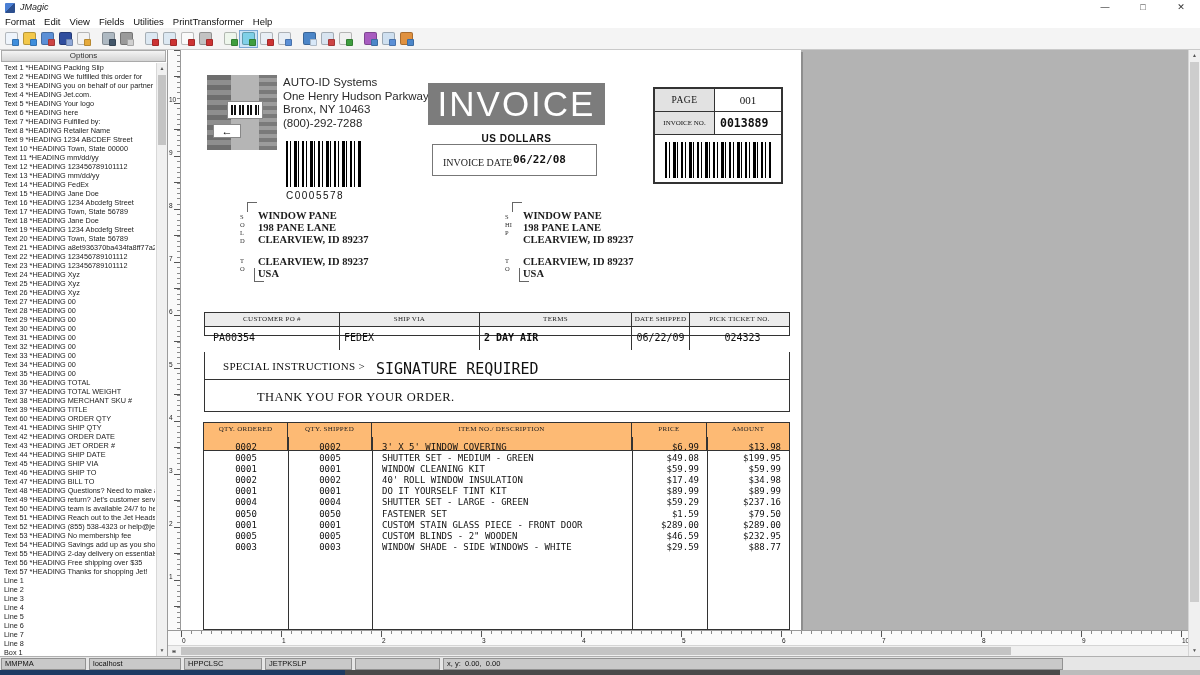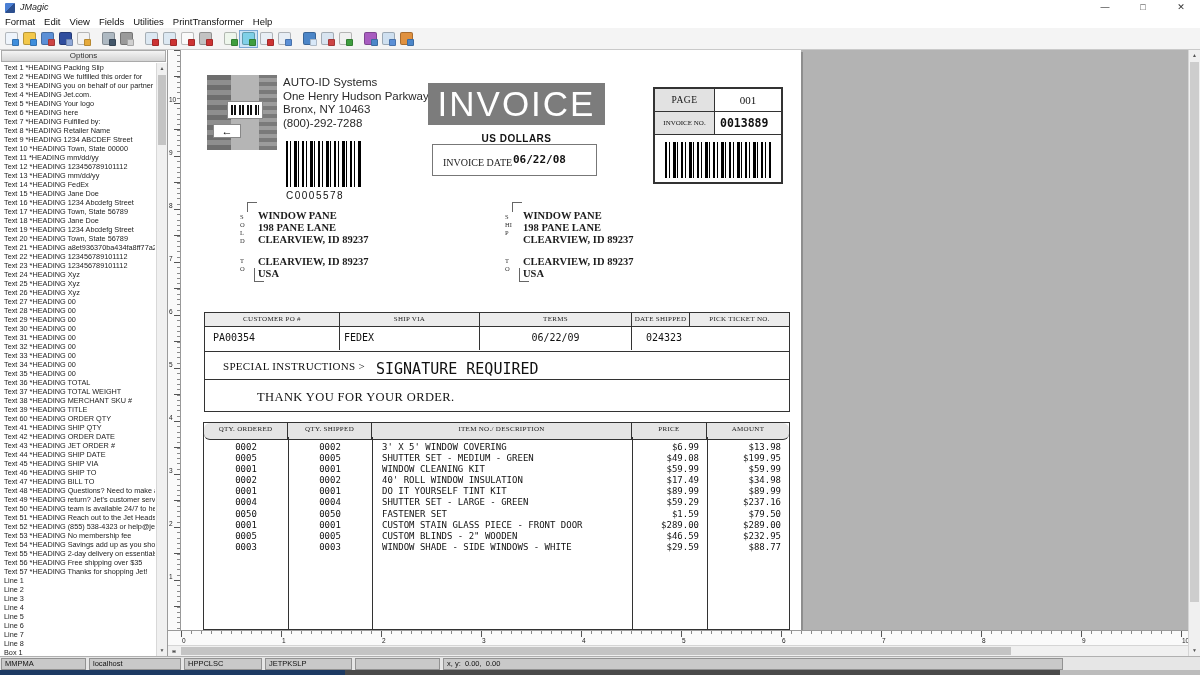--- a/index.html
+++ b/index.html
@@ -101,41 +101,41 @@
   .r2 .pb-lbl{font-size:7px;}
   .r2 .pb-val{font-family:"DejaVu Sans Mono",monospace;font-weight:bold;font-size:11.5px;justify-content:flex-start;padding-left:5px;}
   .pb-bc{position:absolute;left:10px;top:53px;width:106px;height:36px;}
 
   .bracket{width:10px;height:10px;border-left:1px solid #666;border-top:1px solid #666;}
   .usa-mark{width:10px;height:14px;border-left:1px solid #666;border-bottom:1px solid #666;}
   .vlabel{width:7px;font-family:"Liberation Serif",serif;font-size:6.5px;line-height:8px;word-break:break-all;color:#333;}
   .addr{font-family:"Liberation Serif",serif;font-weight:bold;font-size:10.5px;line-height:12px;color:#1c1c1c;white-space:nowrap;}
 
   .box{border:1.5px solid #333;background:#fff;}
-  .info-table{left:23px;top:262px;width:586px;height:40px;}
+  .info-table{left:23px;top:262px;width:586px;height:24px;}
   .grid5a{display:grid;grid-template-columns:135px 140px 152px 58px 1fr;}
   .info-head{height:14px;background:#ececec;border-bottom:1px solid #333;}
   .info-head span{border-right:1px solid #333;font-family:"Liberation Serif",serif;font-size:7px;
     text-align:center;line-height:13px;letter-spacing:.3px;color:#222;}
   .info-head span:last-child{border-right:none;}
   .info-vals{height:23px;font-family:"DejaVu Sans Mono",monospace;font-size:10px;}
   .info-vals span{border-right:1px solid #333;line-height:22px;white-space:nowrap;overflow:hidden;}
   .info-vals span:last-child{border-right:none;text-align:center;}
   .iv1{padding-left:8px;} .iv2{padding-left:4px;} .iv3{padding-left:4px;font-weight:bold;}
   .iv4{text-align:center;} .iv5{padding-left:6px;}
 
   .special-box{left:23px;top:302px;width:586px;height:28px;border-top:none;}
   .sp-lbl{position:absolute;left:18px;top:8px;font-family:"Liberation Serif",serif;font-size:11px;letter-spacing:.3px;}
   .sp-val{position:absolute;left:171px;top:8px;font-family:"DejaVu Sans Mono",monospace;font-size:15px;}
   .thank-box{left:23px;top:330px;width:586px;height:32px;border-top:none;}
   .ty{position:absolute;left:40px;top:10px;font-family:"Liberation Serif",serif;font-size:12.5px;letter-spacing:.4px;margin-left:12px;}
 
   .items-table{left:22px;top:372px;width:587px;height:208px;overflow:hidden;}
   .grid5b{display:grid;grid-template-columns:84px 84px 260px 75px 1fr;}
-  .it-head{height:17px;background:#e5e5e5;border-bottom:1.5px solid #333;border-radius:6px;}
+  .it-head{height:28px;background:#fdba74;border-bottom:1.5px solid #333;}
   .it-head span{border-right:1px solid #333;font-family:"Liberation Serif",serif;font-size:7px;
     text-align:center;line-height:12px;letter-spacing:.3px;color:#222;}
   .it-head span:last-child{border-right:none;}
   .col-line{position:absolute;top:14px;bottom:0;width:0;border-right:1px solid #333;}
   .cl1{left:84px;} .cl2{left:168px;} .cl3{left:428px;} .cl4{left:503px;}
   .it-body{position:absolute;left:0;top:19px;right:0;}
   .it-row{height:11.1px;font-family:"DejaVu Sans Mono",monospace;font-size:9px;line-height:11px;color:#111;}
   .it-row span{white-space:nowrap;overflow:hidden;}
   .c1,.c2{text-align:center;}
   .c3{padding-left:10px;}
@@ -432,20 +432,21 @@
       <div class="grid5a info-head">
         <span>CUSTOMER PO #</span>
         <span>SHIP VIA</span>
         <span>TERMS</span>
         <span>DATE SHIPPED</span>
         <span>PICK TICKET NO.</span>
       </div>
       <div class="grid5a info-vals">
         <span class="iv1">PA00354</span>
         <span class="iv2">FEDEX</span>
+        <span class="iv3">2 DAY AIR</span>
         <span class="iv4">06/22/09</span>
         <span class="iv5">024323</span>
       </div>
     </div>
 
     <div class="abs box special-box">
       <span class="sp-lbl">SPECIAL INSTRUCTIONS &gt;</span>
       <span class="sp-val">SIGNATURE REQUIRED</span>
     </div>
 

